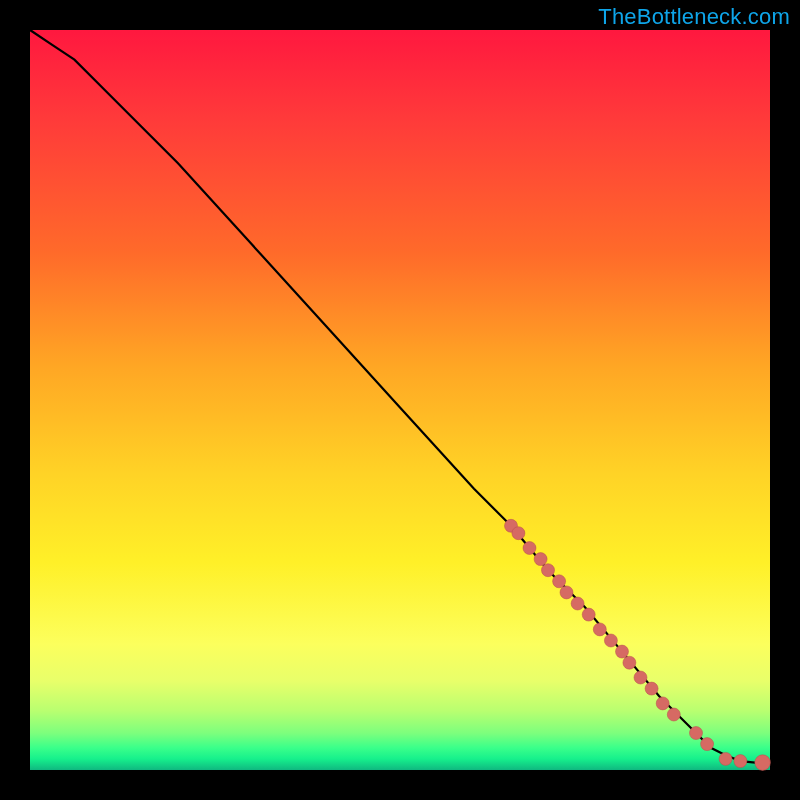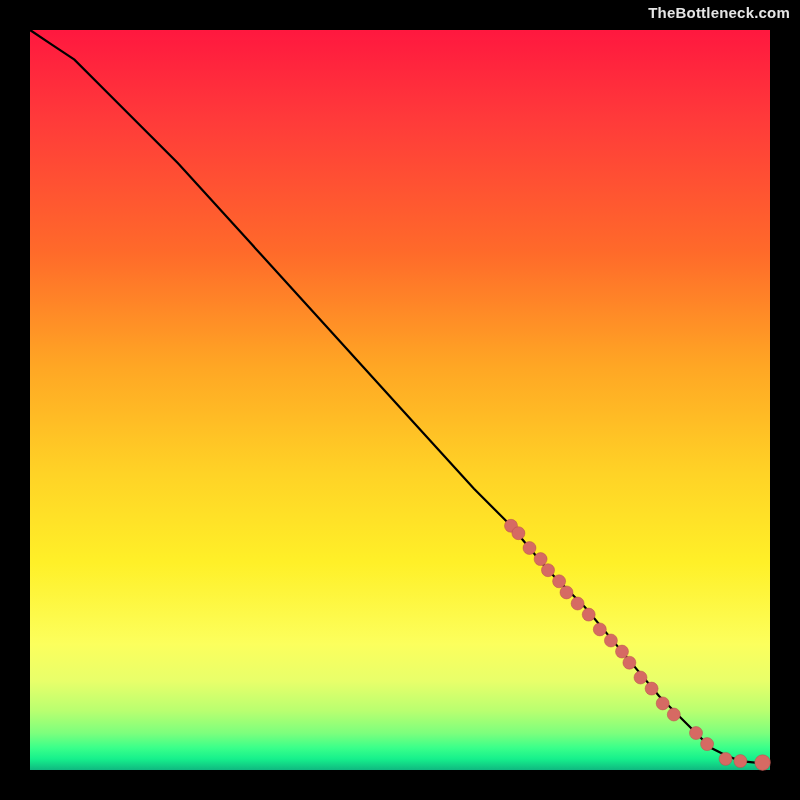--- a/index.html
+++ b/index.html
@@ -37,23 +37,23 @@
       #7dff7d 95%,
       #3aff8a 97%,
       #16f08c 98.5%,
       #0fb880 100%
     );
   }
   .attribution {
     position: absolute;
     top: 4px;
     right: 10px;
-    color: #e5e5e5;
-    font-size: 15px;
-    font-weight: 700;
+    color: #0ea5e9;
+    font-size: 22px;
+    font-weight: 400;
     letter-spacing: 0.2px;
   }
   svg.curve {
     position: absolute;
     left: 0;
     top: 0;
     width: 740px;
     height: 740px;
     overflow: visible;
   }

